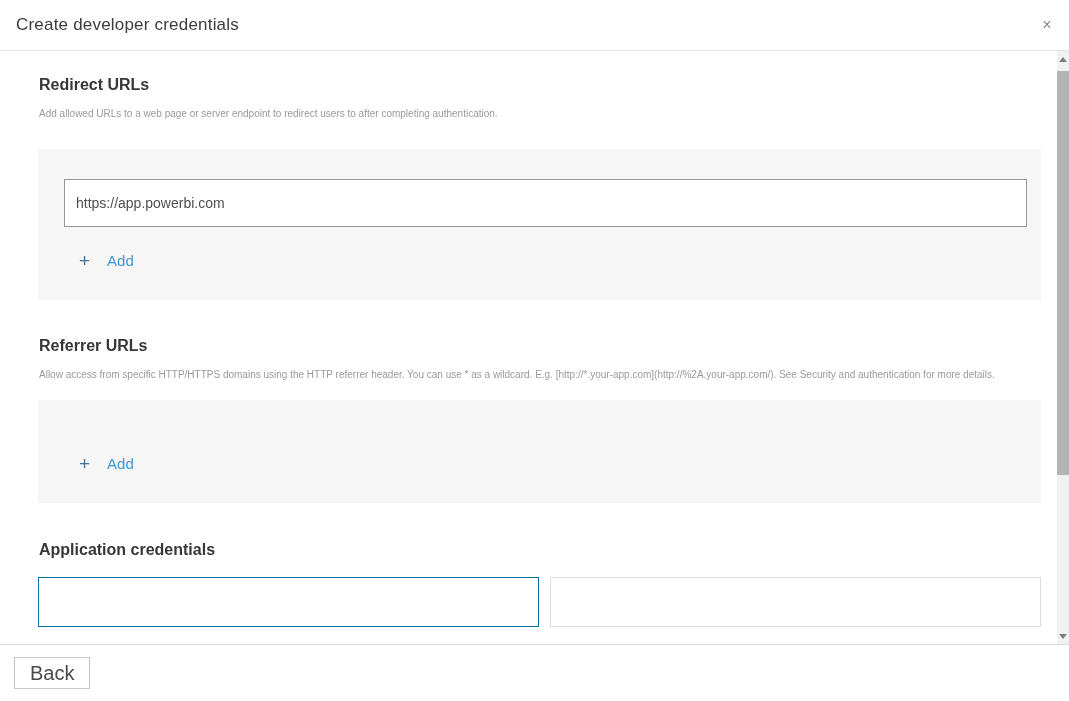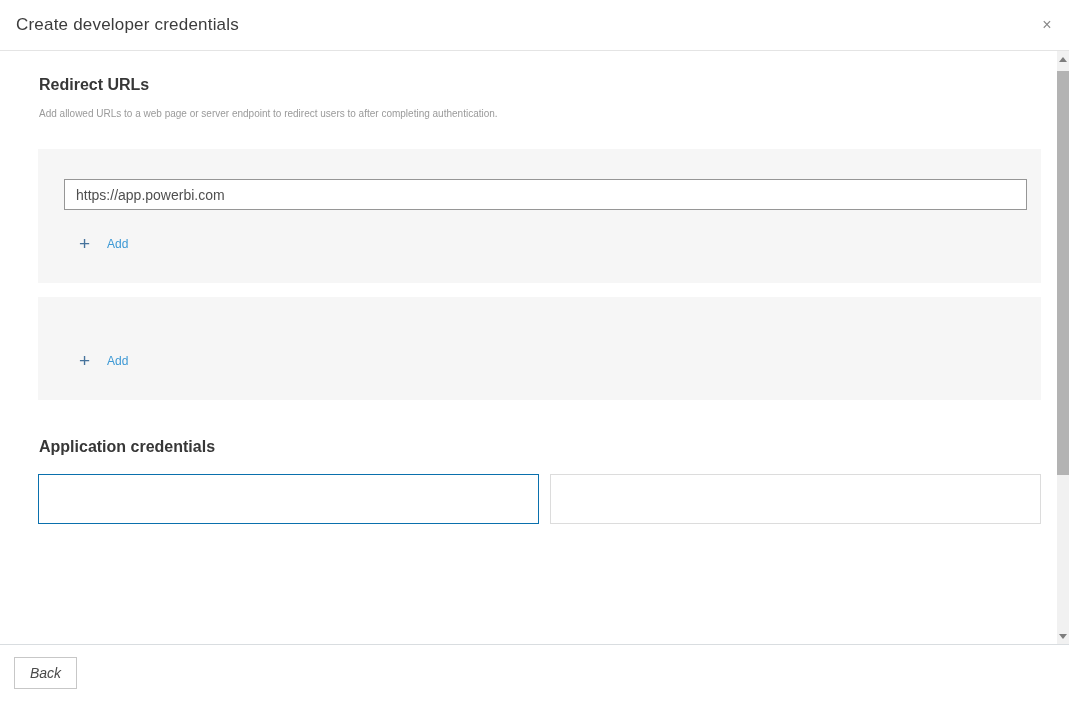--- a/index.html
+++ b/index.html
@@ -16,46 +16,46 @@
                color:#8a8a8a; font-size:16px; line-height:22px; text-align:center; cursor:pointer; }
 
   
   .scroll-area { position:relative; flex:1 1 auto; overflow:hidden; border-bottom:1px solid #d9dde0;padding-left:27px; }
   .scroll-content { margin:0 28px 0 11px; }
 
   h2.section-heading { font-size:16px; font-weight:bold; color:#373737; margin-top:25px; margin-left:1px; }
   .section-desc { font-size:10px; color:#9a9a9a; margin-top:9px; margin-left:1px; line-height:22px; max-width:1005px; }
 
   .url-panel { background:#f6f6f6; margin-top:24px; padding:30px 26px 30px 26px; }
-  .url-input { display:block; width:963px; height:31px; border:1px solid #969696; background:#fff;
+  .url-input { display:block; width:963px; height:48px; border:1px solid #969696; background:#fff;
                font-family:"Liberation Sans", sans-serif; font-size:14px; color:#4f4f4f; padding:0 11px; outline:none; }
   .url-input::placeholder { color:#9c9c9c; opacity:1; }
   .add-row { display:flex; align-items:center; margin-top:24px; margin-left:15px; cursor:pointer; width:90px; }
   .plus-icon { color:#46739c; font-size:19px; font-weight:400; line-height:19px; }
-  .add-label { color:#3d99d5; font-size:12px; margin-left:17px; }
+  .add-label { color:#3d99d5; font-size:15px; margin-left:17px; }
 
   
   .env-cards { display:flex; gap:11px; margin-top:18px; }
   .env-card { height:50px; background:#fff; display:flex; align-items:center; padding-left:18px; cursor:pointer; }
   .env-card.selected { border:1px solid #0a70ad; width:515px; }
   .env-card.unselected { border:1px solid #dcdcdc; width:504px; }
 
   
   .v-scrollbar { position:absolute; top:0; right:0; width:12px; height:100%; background:#f1f1f1; }
   .sb-arrow { position:absolute; left:0; width:12px; height:16px; background:#f1f1f1; cursor:pointer; }
   .sb-arrow.up { top:0; } .sb-arrow.down { bottom:0; }
   .sb-arrow .tri-up { position:absolute; left:2px; top:6px; width:0; height:0;
       border-left:4px solid transparent; border-right:4px solid transparent; border-bottom:5px solid #7d7d7d; }
   .sb-arrow .tri-down { position:absolute; left:2px; top:6px; width:0; height:0;
       border-left:4px solid transparent; border-right:4px solid transparent; border-top:5px solid #7d7d7d; }
   .sb-thumb { position:absolute; left:0; top:20px; width:12px; height:404px; background:#b3b3b3; cursor:pointer; }
 
   
   .dlg-footer { flex:0 0 56px; display:flex; align-items:center; padding:0 14px; }
-  .btn { font-family:"Liberation Sans", sans-serif; font-size:14px; height:32px; cursor:pointer;font-style:italic; }
+  .btn { font-family:"Liberation Sans", sans-serif; font-size:20px; height:32px; cursor:pointer; }
   .btn-back { background:#fff; border:1px solid #c7c7c7; color:#4a4a4a; padding:0 15px; }
   .footer-right { margin-left:auto; display:flex; }
   .btn-cancel { background:#fff; border:1px solid #0e77b6; color:#0e77b6; padding:0 16px; }
   .btn-next { background:#0e77b6; border:1px solid #0e77b6; color:#fff; padding:0 13px; margin-left:2px; }
 </style>
 </head>
 <body>
 
 <div class="dialog">
 
@@ -70,20 +70,22 @@
       <h2 class="section-heading">Redirect URLs</h2>
       <p class="section-desc">Add allowed URLs to a web page or server endpoint to redirect users to after completing authentication.</p>
       <div class="url-panel">
         <input class="url-input" type="text" value="https://app.powerbi.com" style="">
         <div class="add-row">
           <span class="plus-icon">+</span>
           <span class="add-label">Add</span>
         </div>
       </div>
 
+      <h2 class="section-heading" style="margin-top:37px;">Referrer URLs</h2>
+      <p class="section-desc">Allow access from specific HTTP/HTTPS domains using the HTTP referrer header. You can use * as a wildcard. E.g. [http://*.your-app.com](http://%2A.your-app.com/). See Security and authentication for more details.</p>
       <div class="url-panel" style="margin-top:14px;">
         <div class="add-row">
           <span class="plus-icon">+</span>
           <span class="add-label">Add</span>
         </div>
       </div>
 
       <h2 class="section-heading" style="margin-top:38px;">Application credentials</h2>
       <div class="env-cards">
         <div class="env-card selected">

